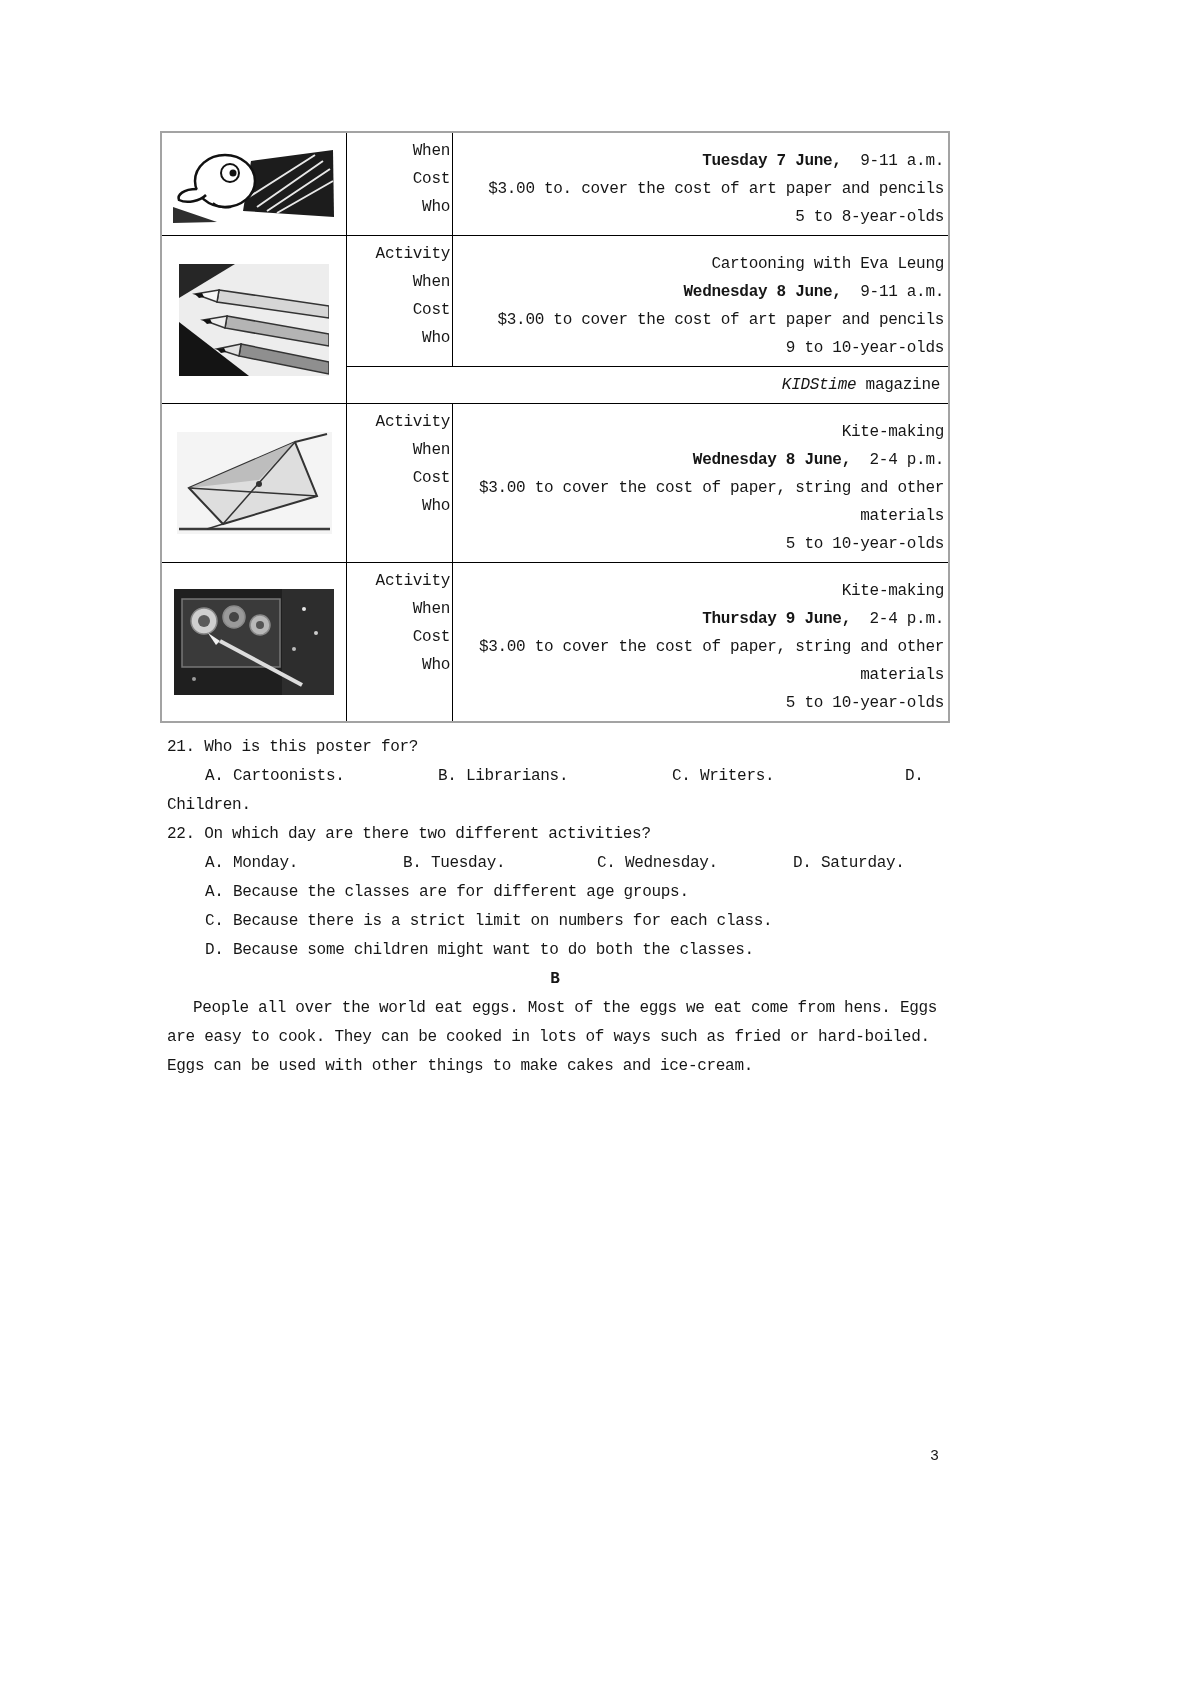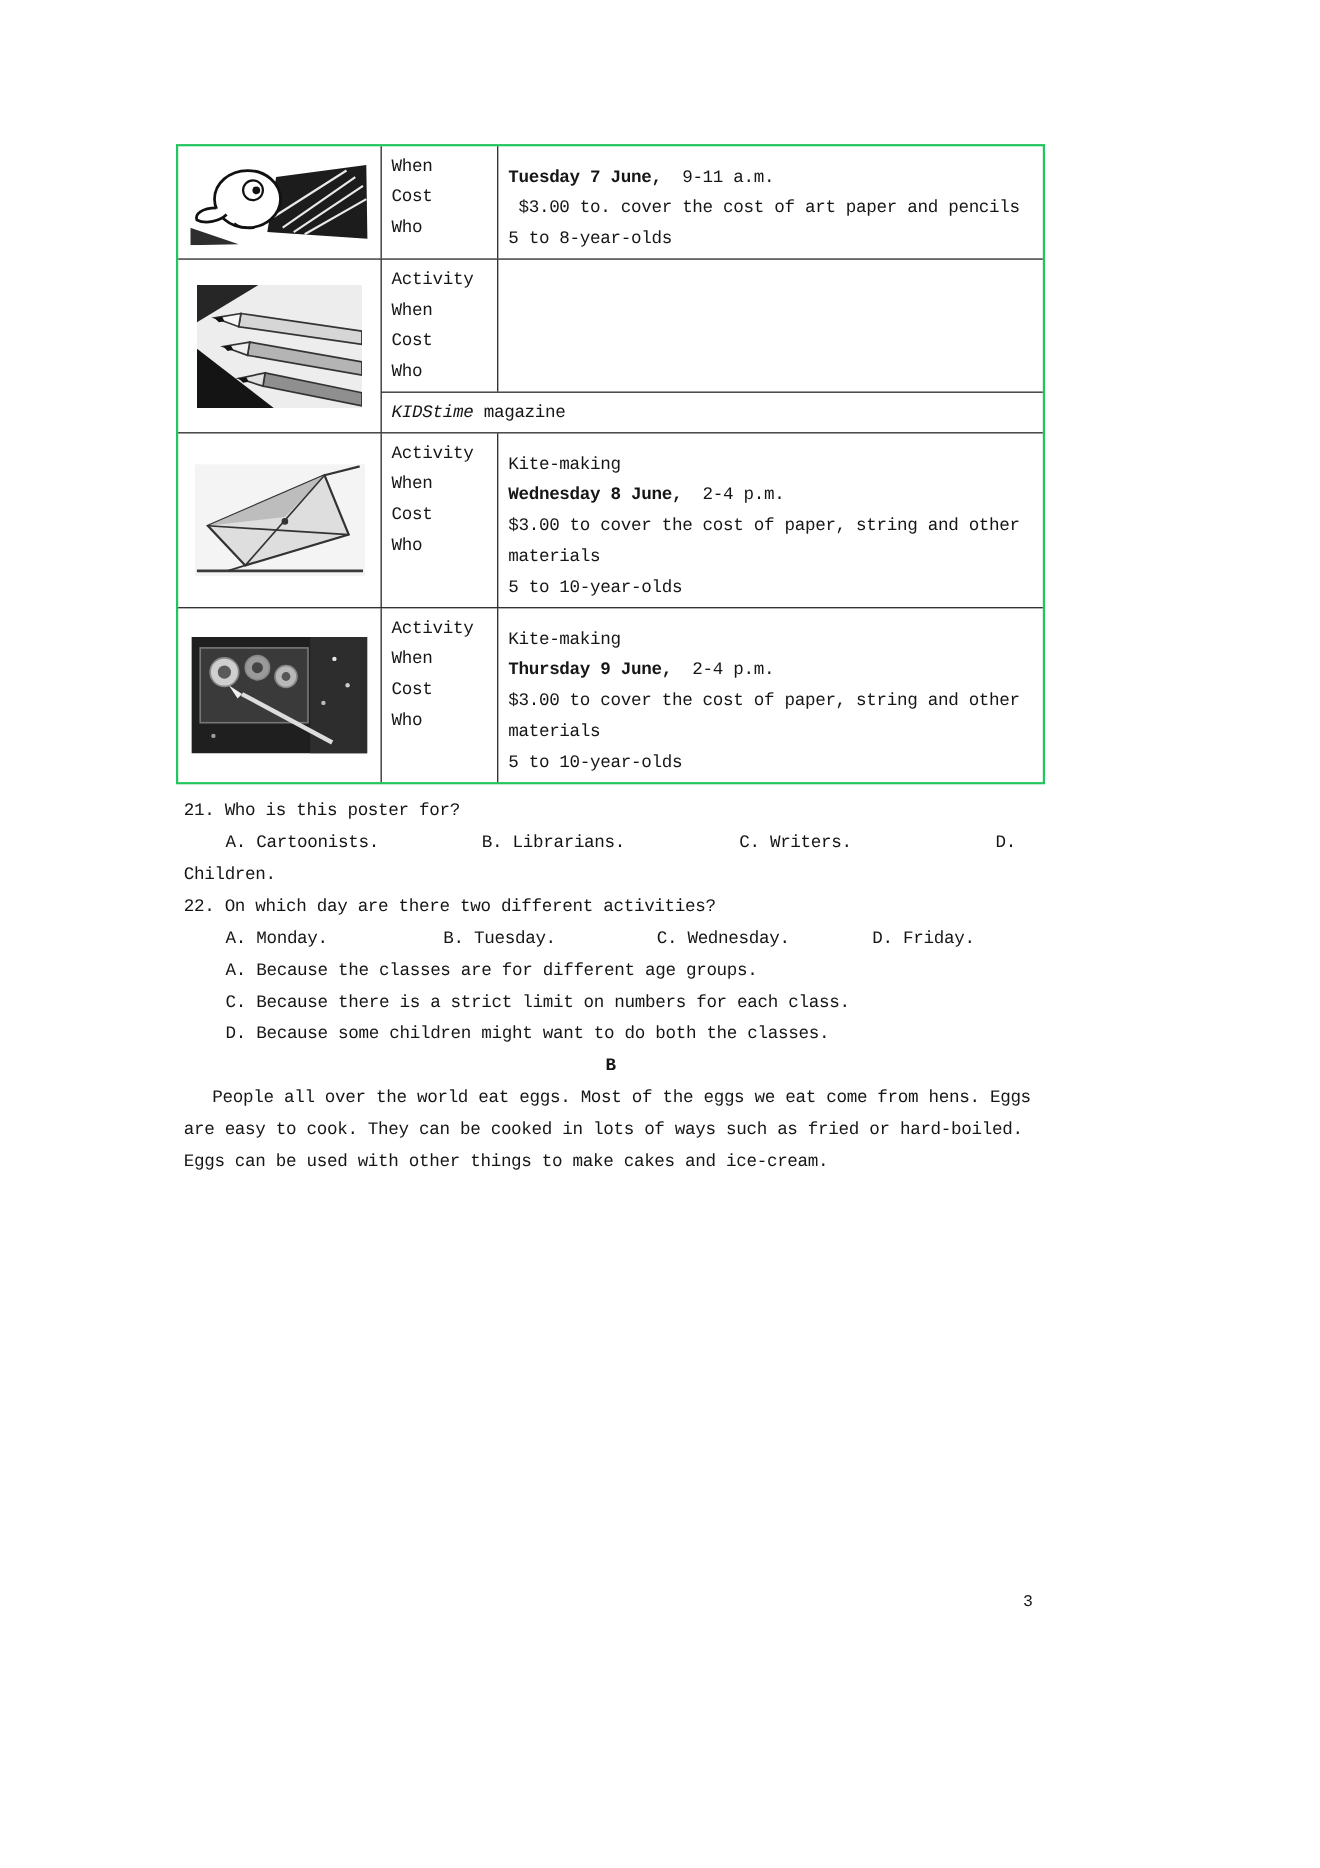--- a/index.html
+++ b/index.html
@@ -9,21 +9,21 @@
     font-family:"Liberation Mono","DejaVu Sans Mono",monospace;
     font-size:16px;
     letter-spacing:-0.3px;
     color:#161616;
     position:relative;
     overflow:hidden;
   }
   .content { position:absolute; left:160px; top:131px; width:790px; }
 
   
-  .ptable { border:2px solid #22c55e; }
+  .ptable { border:2px solid #a3a3a3;text-align:right; }
   .trow { display:flex; border-bottom:1.6px solid #000; }
   .trow:last-child { border-bottom:0; }
   .img-cell { flex:0 0 185px; border-right:1.6px solid #000;
               display:flex; align-items:center; justify-content:center; padding:6px; }
   .rpart { flex:1; display:flex; flex-direction:column; }
   .pair { display:flex; flex:1; }
   .lcell { flex:0 0 106px; border-right:1.6px solid #000; padding:4px 2px 4px 9px; }
   .vcell { flex:1; padding:4px 4px 4px 9px;margin-top:10px; }
   .note  { border-top:1.6px solid #000; padding:4px 8px 4px 9px; }
   .line  { line-height:28px; white-space:pre; }
@@ -96,20 +96,26 @@
           <polygon points="38,85 45,84 47,88 42,89" fill="#111"></polygon>
         </svg>
       </div>
       <div class="rpart">
         <div class="pair">
           <div class="lcell">
             <div class="line">Activity</div>
             <div class="line">When</div>
             <div class="line">Cost</div>
             <div class="line">Who</div>
+          </div>
+          <div class="vcell">
+            <div class="line">Cartooning with Eva Leung</div>
+            <div class="line"><span class="b">Wednesday 8 June,</span><span>  9-11 a.m.</span></div>
+            <div class="line">$3.00 to cover the cost of art paper and pencils</div>
+            <div class="line">9 to 10-year-olds</div>
           </div>
         </div>
         <div class="note">
           <div class="line"><span class="i">KIDStime</span><span> magazine</span></div>
         </div>
       </div>
     </div>
 
     <div class="trow">
       <div class="img-cell">
@@ -194,21 +200,21 @@
       <span style="width:233px">C. Writers.</span>
       <span>D.</span>
     </div>
     <div class="qline">Children.</div>
 
     <div class="qline">22. On which day are there two different activities?</div>
     <div class="qline ind opts">
       <span style="width:198px">A. Monday.</span>
       <span style="width:194px">B. Tuesday.</span>
       <span style="width:196px">C. Wednesday.</span>
-      <span>D. Friday.</span>
+      <span>D. Saturday.</span>
     </div>
 
     <div class="qline ind">A. Because the classes are for different age groups.</div>
     <div class="qline ind">C. Because there is a strict limit on numbers for each class.</div>
     <div class="qline ind">D. Because some children might want to do both the classes.</div>
 
     <div class="qline center">B</div>
 
     <div class="qline para-first">People all over the world eat eggs. Most of the eggs we eat come from hens. Eggs</div>
     <div class="qline">are easy to cook. They can be cooked in lots of ways such as fried or hard-boiled.</div>

